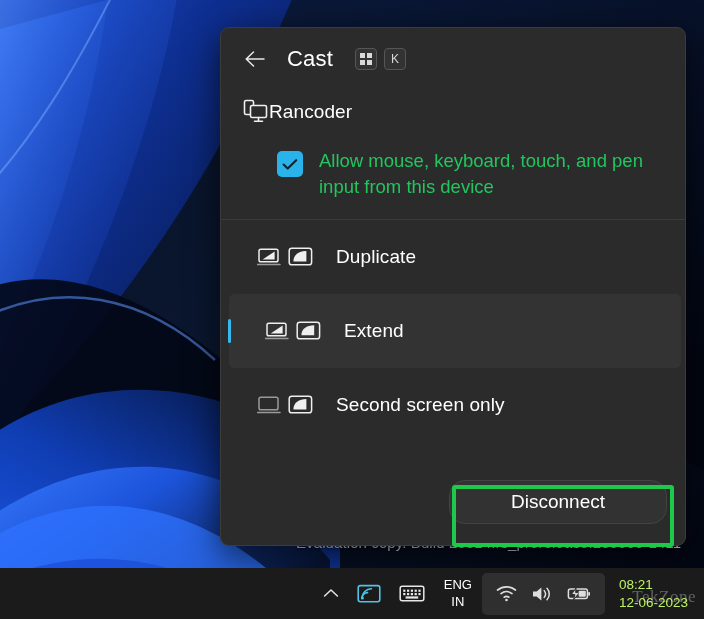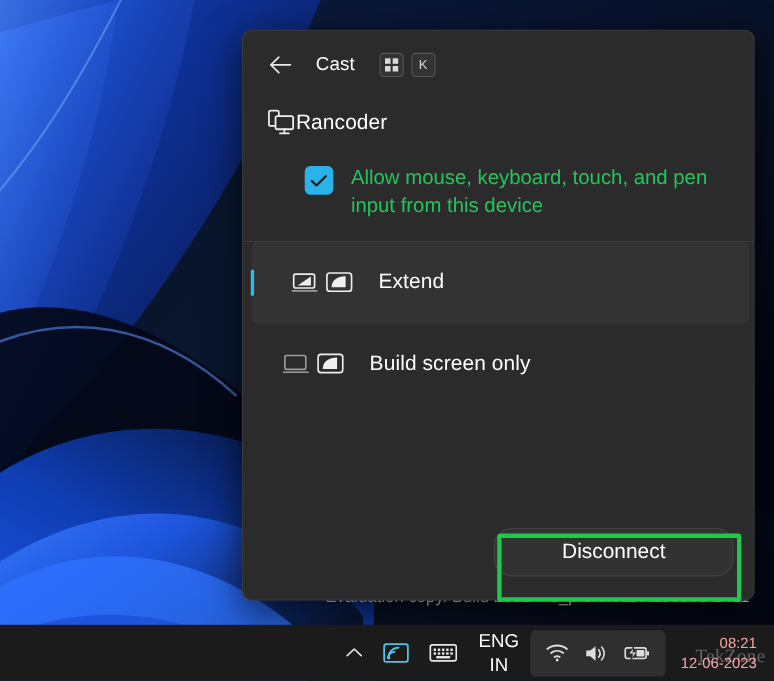--- a/index.html
+++ b/index.html
@@ -54,21 +54,21 @@
     padding-left: 16px;
     gap: 12px;
   }
   #back-button {
     width: 36px; height: 34px;
     display: flex; align-items: center; justify-content: center;
     border-radius: 5px;
     cursor: pointer;
   }
   .header-title {
-    font-size: 17px; color: #ffffff;
+    font-size: 22px; color: #ffffff;
     letter-spacing: .2px;
     margin-left: 2px;
   }
   .key-badges { display: flex; gap: 7px; margin-left: 10px; }
   .key-badge {
     min-width: 22px; height: 22px;
     border: 1px solid #565656;
     border-radius: 4px;
     background: #333333;
     display: flex; align-items: center; justify-content: center;
@@ -192,38 +192,38 @@
   .tray-btn {
     height: 42px;
     display: flex; align-items: center; justify-content: center;
     border-radius: 5px;
     cursor: pointer;
     padding: 0 9px;
   }
   #lang-indicator {
     display: flex; flex-direction: column;
     align-items: center; justify-content: center;
-    color: #ffffff; font-size: 17px;
+    color: #ffffff; font-size: 13px;
     line-height: 1.28;
     padding: 0 10px;
     height: 42px; border-radius: 5px;
     cursor: pointer;
   }
   #system-tray-group {
     display: flex; align-items: center; gap: 14px;
     background: #2f2f2f;
     border-radius: 5px;
     height: 42px;
     padding: 0 14px;
     cursor: pointer;
   }
   #clock {
     display: flex; flex-direction: column;
-    align-items: flex-end; justify-content: center;
-    color: #fca5a5; font-size: 13.5px;
+    align-items: flex-start; justify-content: center;
+    color: #bef264; font-size: 13.5px;
     line-height: 1.3;
     padding: 0 12px 0 14px;
     height: 42px; border-radius: 5px;
     cursor: pointer;
   }
   #tek-watermark {
     position: absolute;
     right: 8px; bottom: 12px;
     font-size: 17px;
     color: rgba(225,232,240,.34);
@@ -336,20 +336,35 @@
           <path d="M1.6 6.6 L5.7 10.6 L14.2 2.2" fill="none" stroke="#10222c" stroke-width="2.1" stroke-linecap="round" stroke-linejoin="round"></path>
         </svg>
       </div>
       <div class="permission-label">Allow mouse, keyboard, touch, and pen input from this device</div>
     </div>
 
     <div class="separator"></div>
 
     <div id="mode-list">
 
+      <div class="mode-row">
+
+        <span class="mode-icons">
+          <svg width="25" height="21" viewBox="0 0 25 21">
+            <rect x="2" y="3.2" width="19" height="12.6" rx="1.8" fill="none" stroke="#efefef" stroke-width="1.5"></rect>
+            <path d="M5.6 13.6 L17.6 5.4 L17.6 13.6 Z" fill="#efefef"></path>
+            <path d="M0.6 18.4 L23 18.4" stroke="#9a9a9a" stroke-width="1.5" stroke-linecap="round"></path>
+          </svg>
+          <svg width="27" height="21" viewBox="0 0 27 21">
+            <rect x="2.2" y="2.2" width="22.4" height="16.6" rx="2.6" fill="none" stroke="#efefef" stroke-width="1.5"></rect>
+            <path d="M6.4 15.4 C6.4 8.6 12 5 19.4 5 L19.4 15.4 Z" fill="#efefef"></path>
+          </svg>
+        </span>
+        <span class="mode-label">Duplicate</span>
+      </div>
 
       <div class="mode-row selected">
         <span class="accent"></span>
         <span class="mode-icons">
           <svg width="25" height="21" viewBox="0 0 25 21">
             <rect x="2" y="3.2" width="19" height="12.6" rx="1.8" fill="none" stroke="#efefef" stroke-width="1.5"></rect>
             <path d="M5.6 13.6 L17.6 5.4 L17.6 13.6 Z" fill="#efefef"></path>
             <path d="M0.6 18.4 L23 18.4" stroke="#9a9a9a" stroke-width="1.5" stroke-linecap="round"></path>
           </svg>
           <svg width="27" height="21" viewBox="0 0 27 21">
@@ -365,21 +380,21 @@
         <span class="mode-icons">
           <svg width="25" height="21" viewBox="0 0 25 21">
             <rect x="2" y="3.2" width="19" height="12.6" rx="1.8" fill="none" stroke="#9a9a9a" stroke-width="1.5"></rect>
             <path d="M0.6 18.4 L23 18.4" stroke="#9a9a9a" stroke-width="1.5" stroke-linecap="round"></path>
           </svg>
           <svg width="27" height="21" viewBox="0 0 27 21">
             <rect x="2.2" y="2.2" width="22.4" height="16.6" rx="2.6" fill="none" stroke="#efefef" stroke-width="1.5"></rect>
             <path d="M6.4 15.4 C6.4 8.6 12 5 19.4 5 L19.4 15.4 Z" fill="#efefef"></path>
           </svg>
         </span>
-        <span class="mode-label">Build screen only</span>
+        <span class="mode-label">Second screen only</span>
       </div>
     </div>
 
     <div id="flyout-footer">
       <button id="disconnect-button">Disconnect</button>
     </div>
   </div>
 
   <div id="disconnect-highlight"></div>
 

